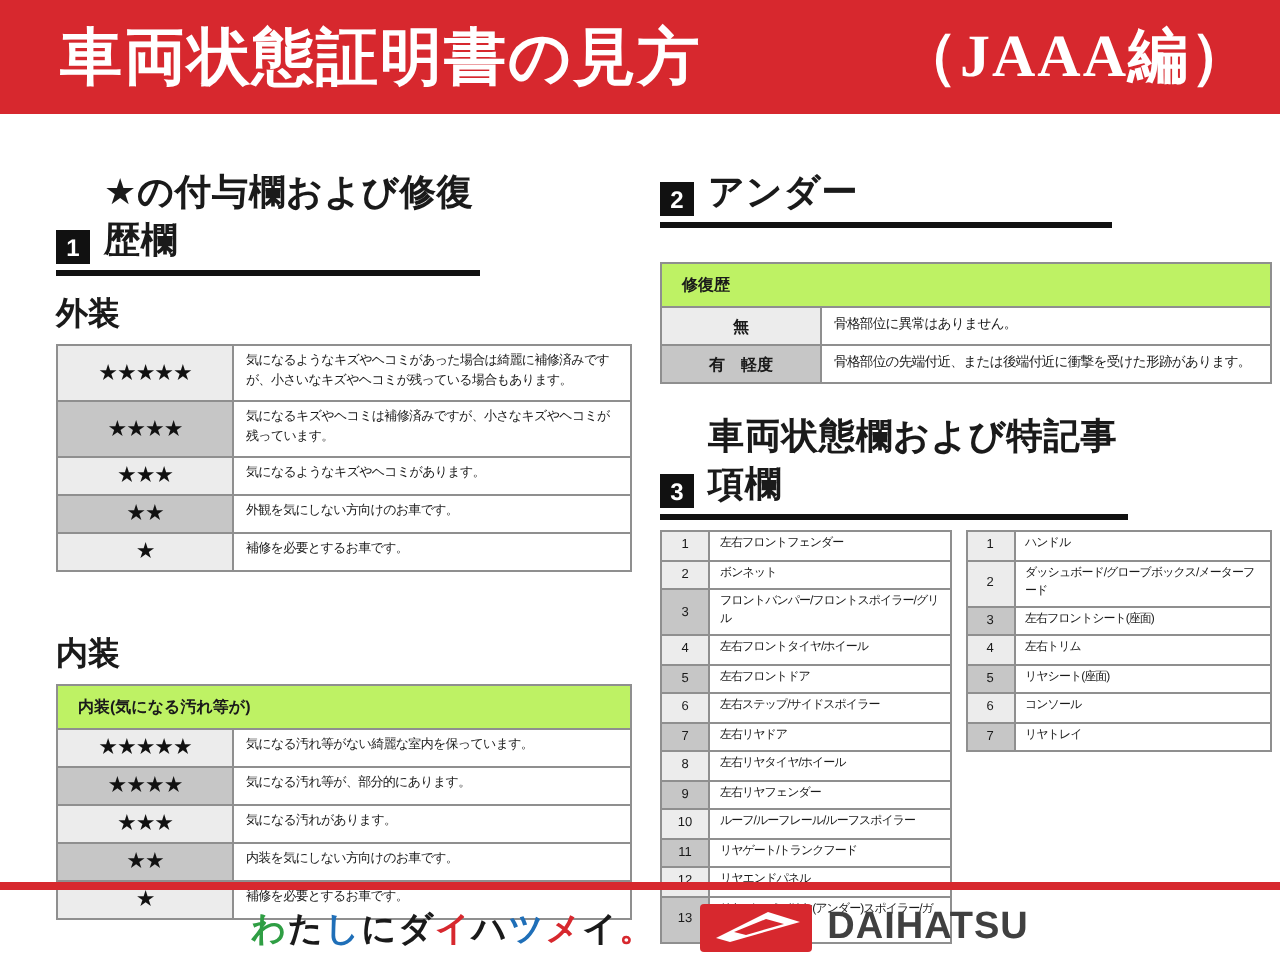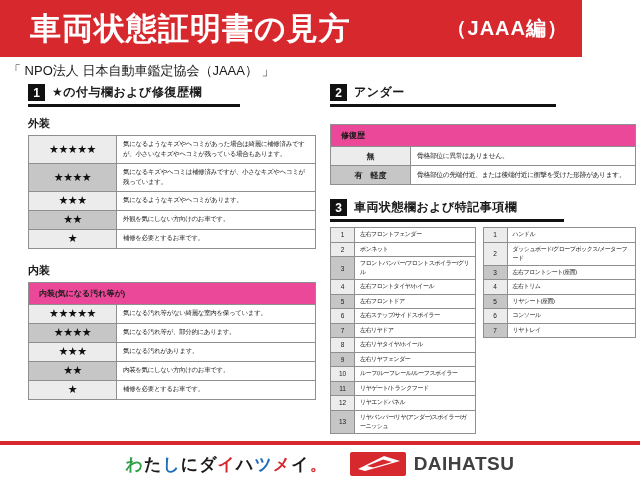--- a/index.html
+++ b/index.html
@@ -3,47 +3,47 @@
 <meta charset="utf-8">
 <style>
   * { margin:0; padding:0; box-sizing:border-box; }
   html,body { background:#ffffff; }
   .page {
     position:relative; width:640px; height:480px; background:#ffffff;
     font-family:"Liberation Sans","DejaVu Sans",sans-serif; color:#1a1a1a; overflow:hidden;
   }
   
   .hdr {
-    position:absolute; top:0; left:0; width:582px; height:57px; background:#d7282e;
+    position:absolute; top:0; left:0; width:640px; height:57px; background:#d7282e;
     display:flex; align-items:center; padding:0 14px 0 30px;
   }
   .hdr-title { color:#fff; font-weight:bold; font-size:31px; letter-spacing:1px; }
-  .hdr-edition { color:#fff; font-weight:bold; font-size:20px; margin-left:auto; letter-spacing:1px; }
+  .hdr-edition { color:#fff; font-weight:bold; font-size:30px; margin-left:auto; letter-spacing:1px;font-family:Liberation Serif, serif; }
   .subtitle { position:absolute; top:62px; left:8px; font-size:13px; color:#1a1a1a; }
 
   
   .col-left  { position:absolute; left:28px;  top:84px; width:288px; }
   .col-right { position:absolute; left:330px; top:84px; width:306px; }
 
   .sec-hdr { display:flex; align-items:flex-end; border-bottom:3px solid #111; padding-bottom:3px; }
   .sec-hdr .badge {
     width:17px; height:17px; background:#111; color:#fff; font-weight:bold; font-size:12px;
     display:flex; align-items:center; justify-content:center; margin-right:7px; flex:0 0 auto;
   }
-  .sec-hdr .sec-title { font-weight:bold; font-size:12px; letter-spacing:0.5px; }
+  .sec-hdr .sec-title { font-weight:bold; font-size:18px; letter-spacing:0.5px; }
   #sec1-hdr { width:212px; }
   #sec2-hdr { width:226px; }
   #sec3-hdr { width:234px; margin-top:14px; }
 
-  .zone-label { font-weight:bold; font-size:11px; margin:9px 0 4px 0; }
+  .zone-label { font-weight:bold; font-size:16px; margin:9px 0 4px 0; }
 
   
   .tbl { border:1px solid #8f8f8f; width:100%; font-size:8px; }
   .tbl .thead {
-    background:#ec4899; font-weight:bold; font-size:8px; padding:5px 10px;
+    background:#bef264; font-weight:bold; font-size:8px; padding:5px 10px;
     border-bottom:1px solid #8f8f8f;
   }
   .tbl .row { display:flex; border-bottom:1px solid #8f8f8f; }
   .tbl .row:last-child { border-bottom:none; }
   .cell-light { background:#ececec; }
   .cell-dark  { background:#c6c6c6; }
   .lab {
     width:88px; flex:0 0 auto; border-right:1px solid #8f8f8f;
     display:flex; align-items:center; justify-content:center; text-align:center;
   }
@@ -85,21 +85,20 @@
 </style>
 </head>
 <body>
 
 <div class="page">
 
   <div class="hdr">
     <span class="hdr-title">車両状態証明書の見方</span>
     <span class="hdr-edition">（JAAA編）</span>
   </div>
-  <div class="subtitle">「 NPO法人 日本自動車鑑定協会（JAAA） 」</div>
 
   <div class="col-left">
     <div class="sec-hdr" id="sec1-hdr">
       <span class="badge">1</span>
       <span class="sec-title">★の付与欄および修復歴欄</span>
     </div>
 
     <div class="zone-label">外装</div>
     <div class="tbl">
 
@@ -122,21 +121,21 @@
           <div class="lab stars cell-dark">★★</div>
           <div class="desc">外観を気にしない方向けのお車です。</div>
         </div>
 
         <div class="row">
           <div class="lab stars cell-light">★</div>
           <div class="desc">補修を必要とするお車です。</div>
         </div>
       </div>
 
-    <div class="zone-label" style="margin-top:14px;">内装</div>
+    <div class="zone-label" style="margin-top:31px;">内装</div>
     <div class="tbl">
       <div class="thead">内装(気になる汚れ等が)</div>
 
         <div class="row">
           <div class="lab stars cell-light">★★★★★</div>
           <div class="desc">気になる汚れ等がない綺麗な室内を保っています。</div>
         </div>
 
         <div class="row">
           <div class="lab stars cell-dark">★★★★</div>

